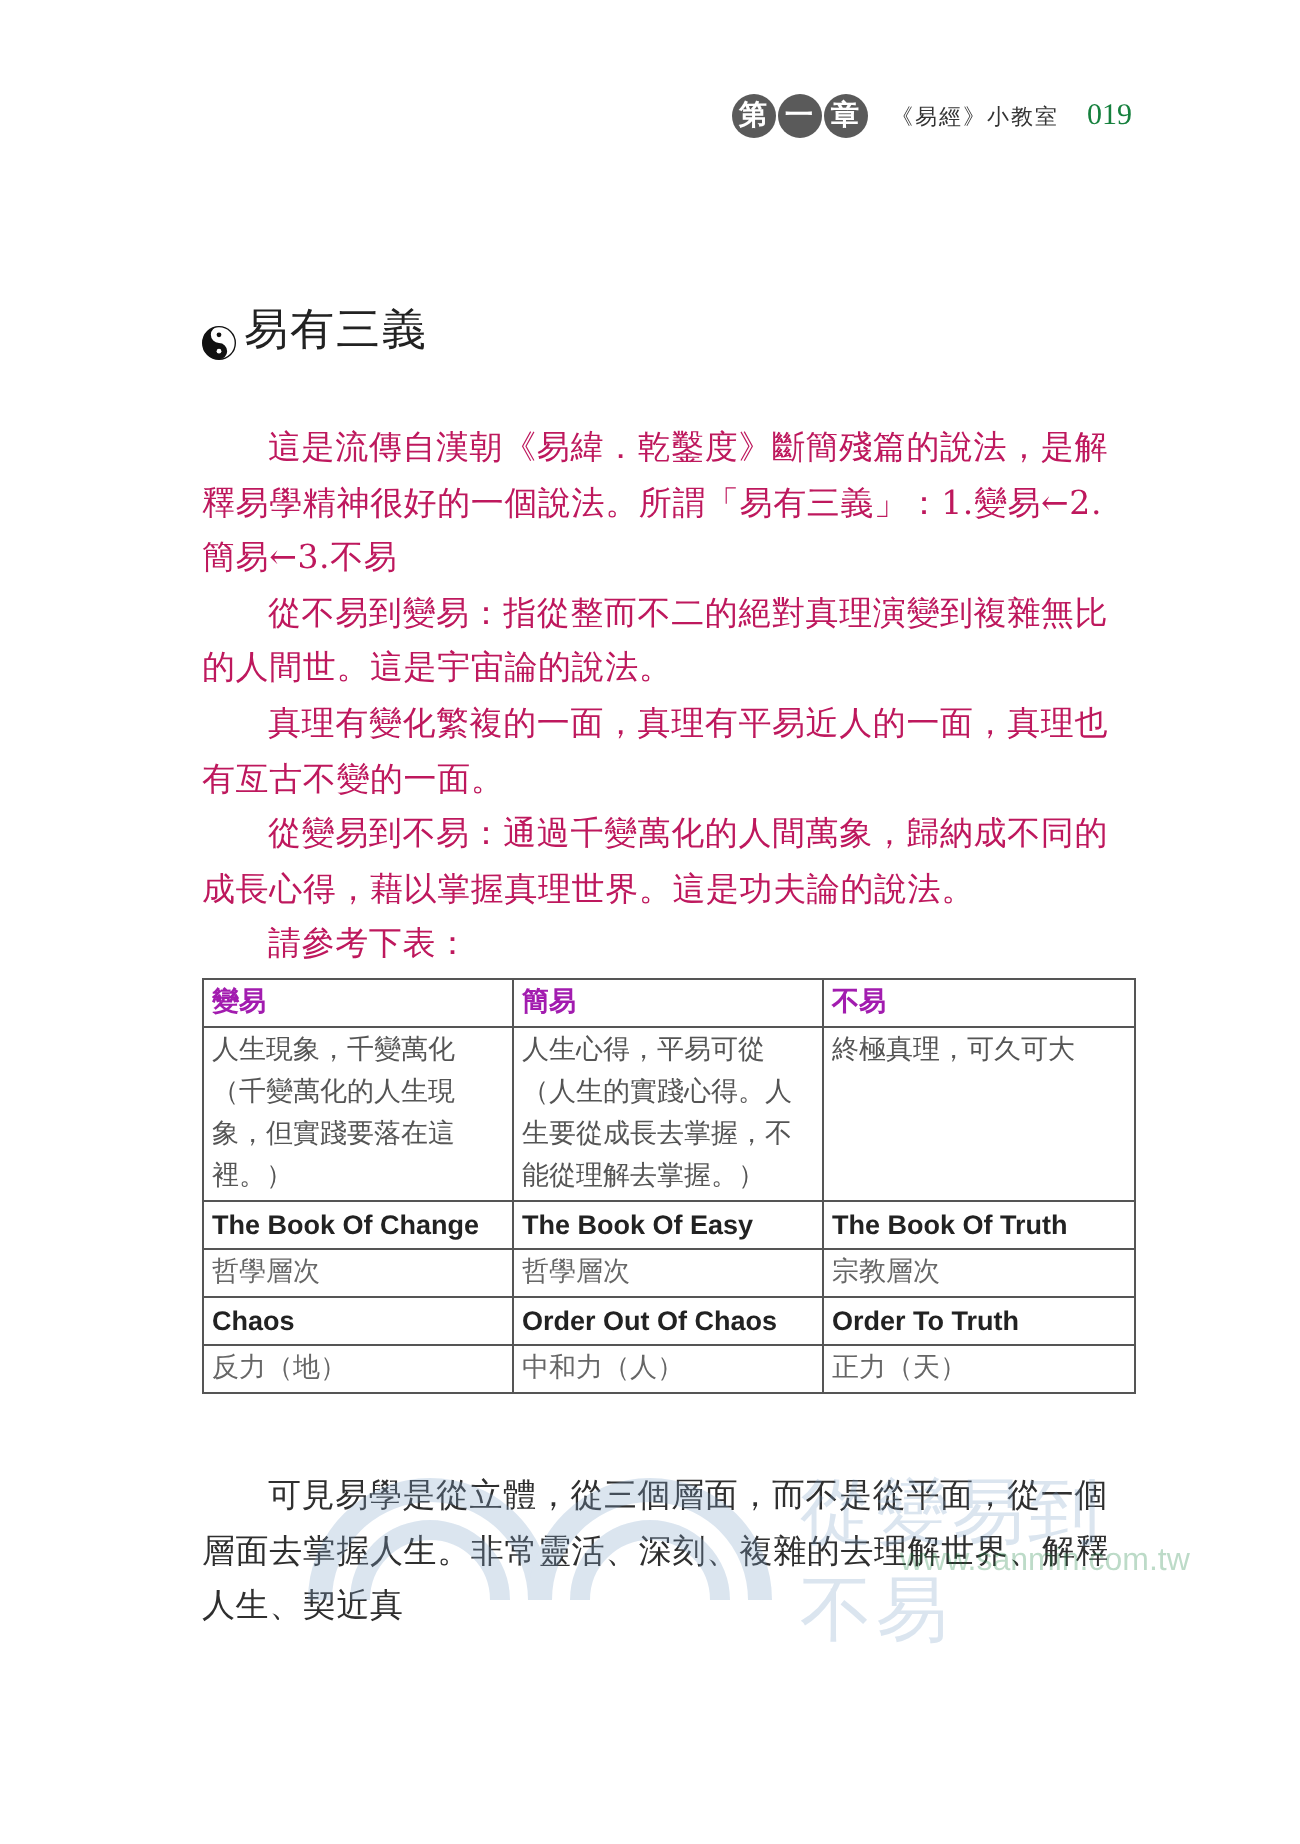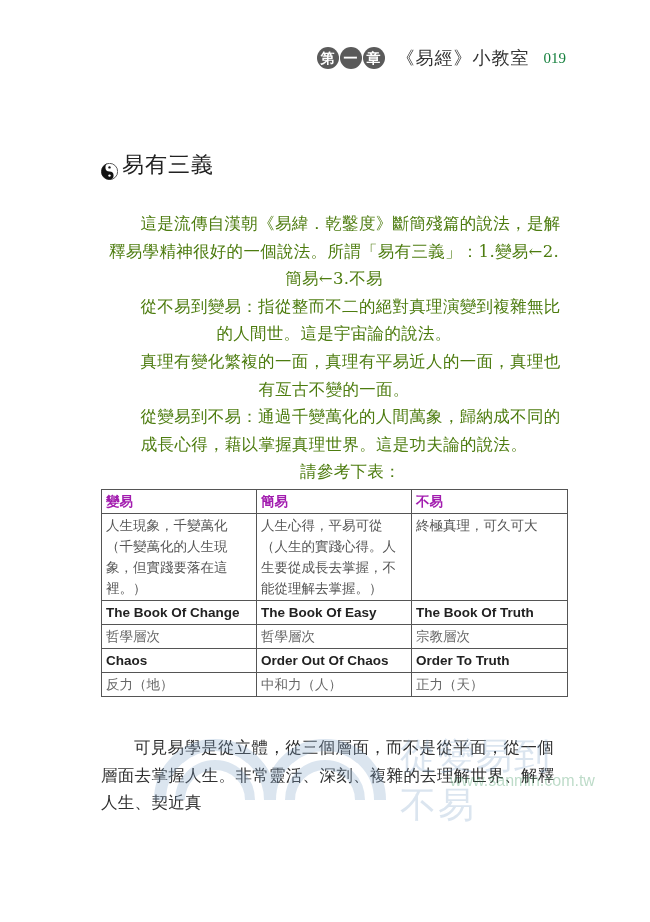--- a/index.html
+++ b/index.html
@@ -9,32 +9,32 @@
     }
     .running-head {
       position: absolute; top: 46px; right: 84px; height: 24px;
       display: flex; align-items: center; gap: 0;
     }
     .badge-group { display: flex; gap: 1px; margin-right: 12px; }
     .badge {
       width: 22px; height: 22px; border-radius: 50%; background: #5a5a5a; color: #ffffff;
       font-family: "DejaVu Serif", serif; font-size: 14px; line-height: 22px; text-align: center; font-weight: bold;
     }
-    .head-title { font-size: 18px; color: #333; letter-spacing: 1px; }
+    .head-title { font-size: 11px; color: #333; letter-spacing: 1px; }
     .page-num { font-size: 15px; color: #15803d; margin-left: 14px; font-family: "Liberation Serif", serif; }
 
     .section-title {
       position: absolute; top: 150px; left: 101px; display: flex; align-items: flex-end;
       font-family: "DejaVu Sans", sans-serif; font-size: 22px; color: #222; letter-spacing: 1px;
     }
     .yinyang { width: 17px; height: 17px; margin-right: 4px; }
 
     .body-text {
       position: absolute; top: 210px; left: 101px; width: 466px;
-      font-size: 16.5px; line-height: 27.6px; color: #4d7c0f; letter-spacing: 0.3px; text-align: center;
+      font-size: 16.5px; line-height: 27.6px; color: #be185d; letter-spacing: 0.3px;
     }
     .body-text p { margin: 0; text-indent: 2em; }
 
     table.compare {
       position: absolute; top: 489px; left: 101px; width: 466px;
       border-collapse: collapse; font-family: "DejaVu Sans", sans-serif; table-layout: fixed;
     }
     table.compare td {
       border: 1.3px solid #555; padding: 1px 4px; vertical-align: top;
       font-size: 13.5px; line-height: 21px; color: #444;

